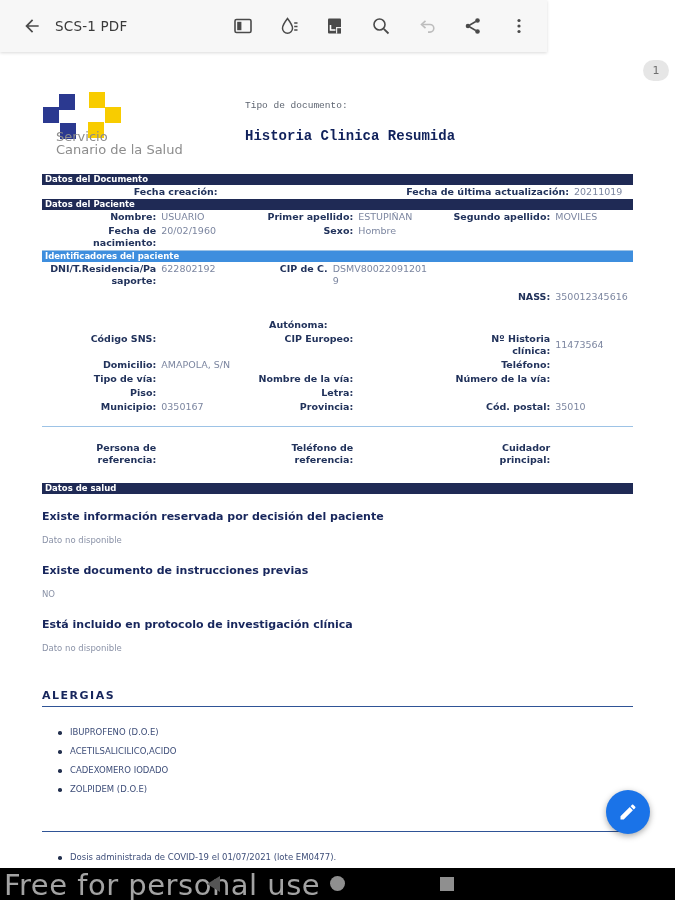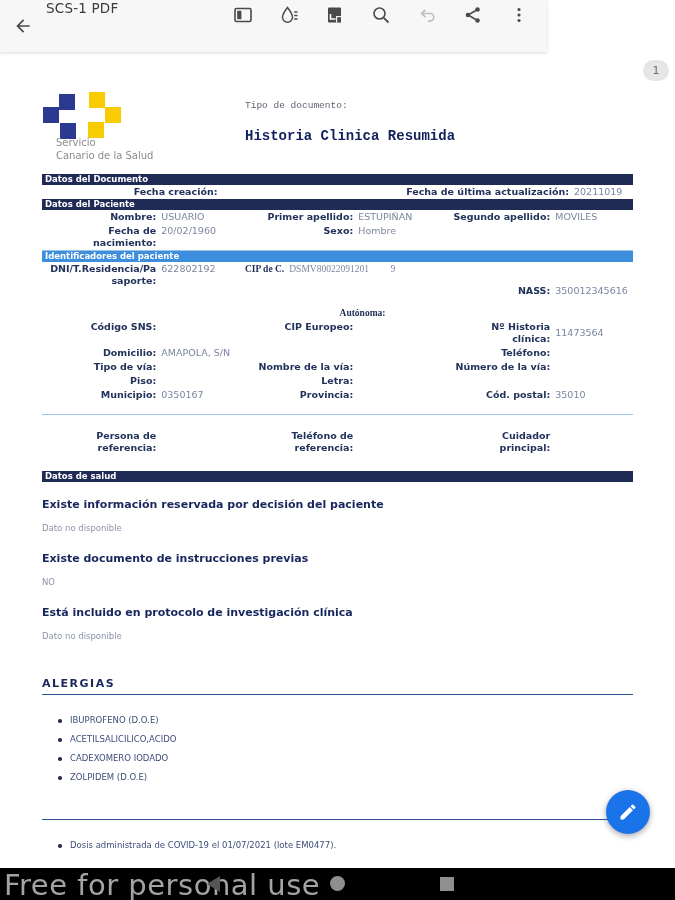--- a/index.html
+++ b/index.html
@@ -11,55 +11,55 @@
     --muted:#8B93A8;
     --line-blue:#9DC3E6;
     --icon:#4a4a4a;
   }
   *{margin:0;padding:0;box-sizing:border-box;}
   body{font-family:"DejaVu Sans","Liberation Sans",sans-serif;background:#fff;}
   .screen{position:relative;width:675px;height:900px;background:#fff;overflow:hidden;margin:0 auto;}
 
   
   .appbar{position:absolute;top:0;left:0;width:547px;height:52px;background:#F7F7F7;
-    display:flex;align-items:flex-start;box-shadow:0 1px 3px rgba(0,0,0,.15);z-index:5;}
+    display:flex;align-items:center;box-shadow:0 1px 3px rgba(0,0,0,.15);z-index:5;padding-left:9px;}
   .appbar .back{width:46px;height:52px;display:flex;align-items:center;justify-content:center;cursor:pointer;}
   .appbar .title{font-size:13.5px;color:#3a3a3a;letter-spacing:.2px;}
   .appbar .actions{margin-left:auto;display:flex;align-items:center;gap:18px;padding-right:14px;}
   .abtn{width:28px;height:30px;display:flex;align-items:center;justify-content:center;cursor:pointer;}
 
   
   .docarea{position:absolute;top:52px;left:0;width:675px;height:816px;background:#fff;overflow:hidden;}
   .pagebadge{position:absolute;top:8px;right:6px;background:rgba(210,210,210,.55);border-radius:11px;
     min-width:26px;height:21px;display:flex;align-items:center;justify-content:center;
     font-size:11px;color:#6f6f6f;z-index:4;}
   .doc{position:relative;width:675px;padding:0 42px;color:#222;}
 
   
   .doc-header{display:flex;margin-top:40px;height:82px;}
   .logo{width:203px;position:relative;}
   .sq{position:absolute;width:16px;height:16px;}
   .sq.b{background:#2B3990;}
   .sq.y{background:#F8CC00;}
-  .logo-text{position:absolute;top:44px;left:14px;font-size:10px;color:#8C8C8C;line-height:13px;}
+  .logo-text{position:absolute;top:38px;left:14px;font-size:13px;color:#8C8C8C;line-height:13px;}
   .doc-type{flex:1;padding-top:8px;font-family:Liberation Mono, monospace;}
   .doc-type .lbl{font-size:9.5px;color:#5d6470;}
   .doc-type .ttl{margin-top:17px;font-size:14px;font-weight:bold;color:#10215B;}
 
   
   .bar{height:11px;display:flex;align-items:center;padding-left:3px;
     font-size:8.5px;font-weight:bold;color:#fff;line-height:11px;}
   .bar-navy{background:var(--navy-bar);}
   .bar-blue{background:var(--blue-bar);}
 
   
   .frow{display:flex;font-size:9.5px;line-height:12px;padding:1px 0;}
   .cell{display:flex;flex:1;min-width:0;align-items:flex-start;}
   .cell.center{align-items:center;}
-  .cell.col{font-family:Liberation Serif, serif;}
+  .cell.col{flex-direction:column;}
   .subline{display:flex;width:100%;}
   .lab{font-weight:bold;color:var(--label);text-align:right;flex:0 0 58%;white-space:pre-line;}
   .val{color:var(--value);padding-left:5px;flex:1;text-align:left;}
   .thinline{height:1px;background:var(--line-blue);}
   .gap12{height:12px;} .gap14{height:14px;} .gap16{height:16px;}
 
   
   .qa-q{font-size:11px;font-weight:bold;color:var(--qa-head);margin-top:16px;}
   .qa-a{font-size:8.5px;color:var(--muted);margin-top:12px;}
 

